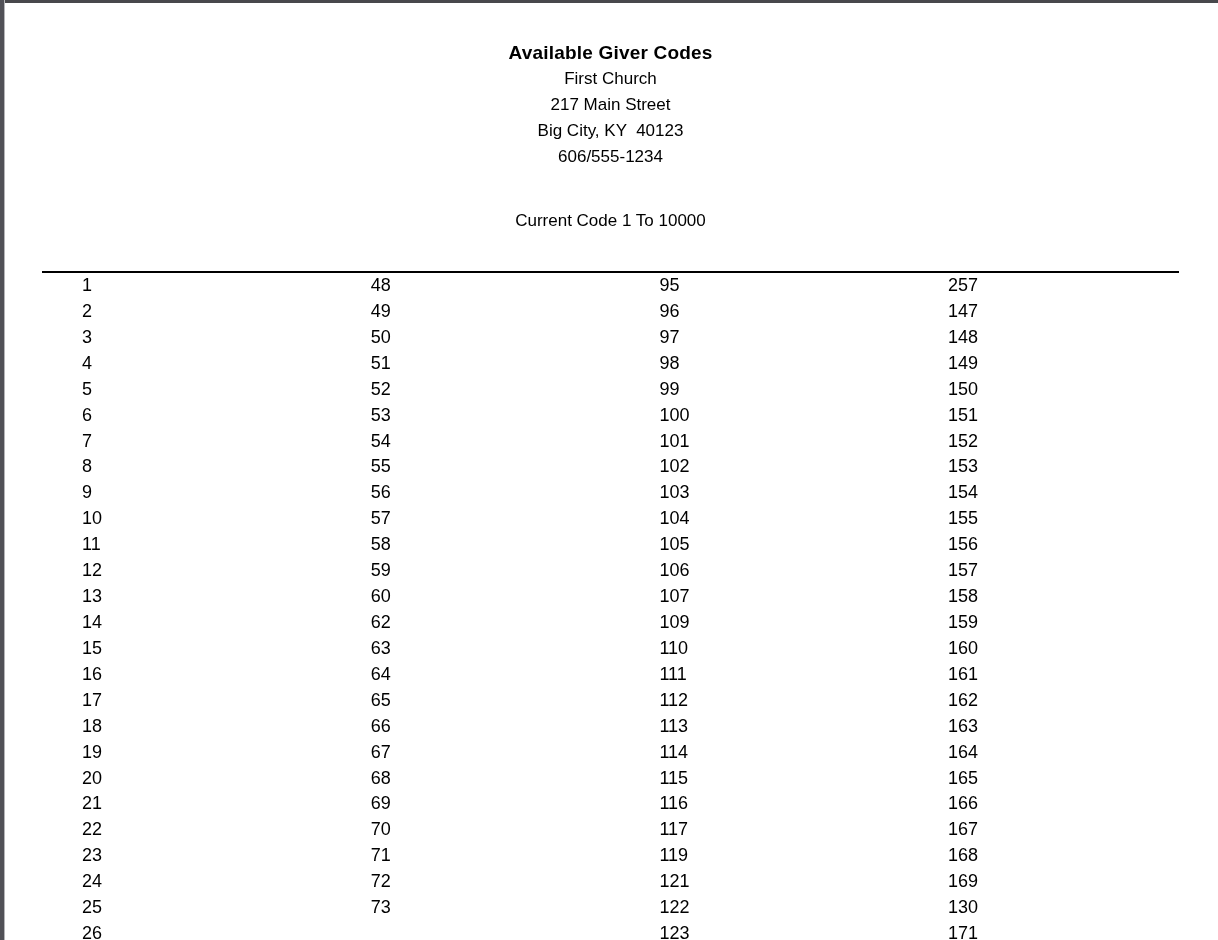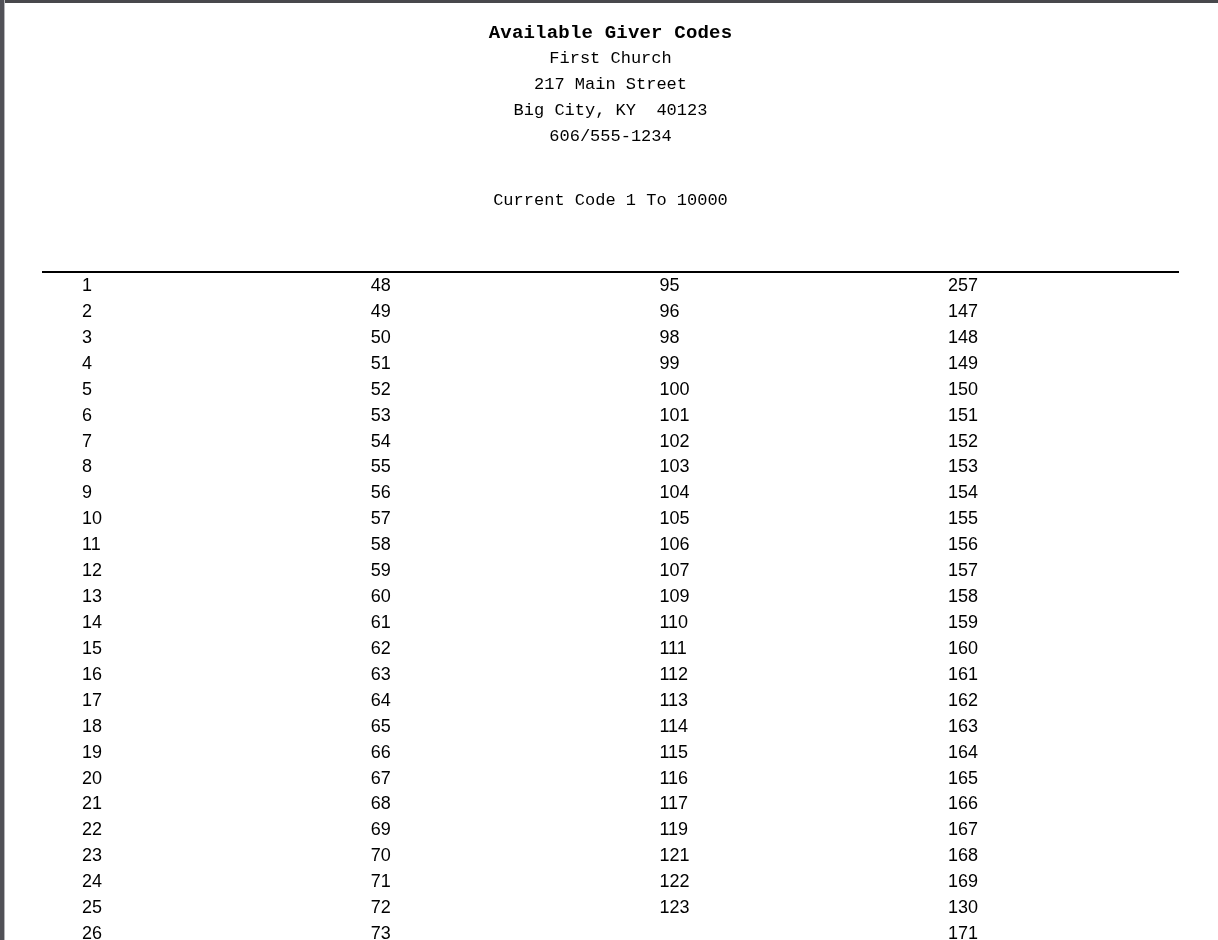--- a/index.html
+++ b/index.html
@@ -22,25 +22,24 @@
   }
   .window-left-border {
     position: absolute;
     top: 0; left: 0;
     width: 5px; height: 940px;
     background: #515157;
     border-right: 1px solid #b5b5b8;
   }
   .report-header {
     position: absolute;
-    top: 20px;
+    top: 40px;
     left: 42px;
     width: 1137px;
     text-align: center;
-    font-family: Liberation Mono, monospace;
   }
   .report-title {
     font-size: 19px;
     font-weight: bold;
     line-height: 26px;
     letter-spacing: 0.2px;
   }
   .header-line {
     font-size: 17px;
     line-height: 26px;
@@ -129,37 +128,37 @@
       <div class="code-cell">51</div>
       <div class="code-cell">52</div>
       <div class="code-cell">53</div>
       <div class="code-cell">54</div>
       <div class="code-cell">55</div>
       <div class="code-cell">56</div>
       <div class="code-cell">57</div>
       <div class="code-cell">58</div>
       <div class="code-cell">59</div>
       <div class="code-cell">60</div>
-      <div class="code-cell">61</div>
       <div class="code-cell">62</div>
       <div class="code-cell">63</div>
       <div class="code-cell">64</div>
       <div class="code-cell">65</div>
       <div class="code-cell">66</div>
       <div class="code-cell">67</div>
       <div class="code-cell">68</div>
       <div class="code-cell">69</div>
       <div class="code-cell">70</div>
       <div class="code-cell">71</div>
       <div class="code-cell">72</div>
       <div class="code-cell">73</div>
     </div>
     <div class="codes-col">
       <div class="code-cell">95</div>
       <div class="code-cell">96</div>
+      <div class="code-cell">97</div>
       <div class="code-cell">98</div>
       <div class="code-cell">99</div>
       <div class="code-cell">100</div>
       <div class="code-cell">101</div>
       <div class="code-cell">102</div>
       <div class="code-cell">103</div>
       <div class="code-cell">104</div>
       <div class="code-cell">105</div>
       <div class="code-cell">106</div>
       <div class="code-cell">107</div>

